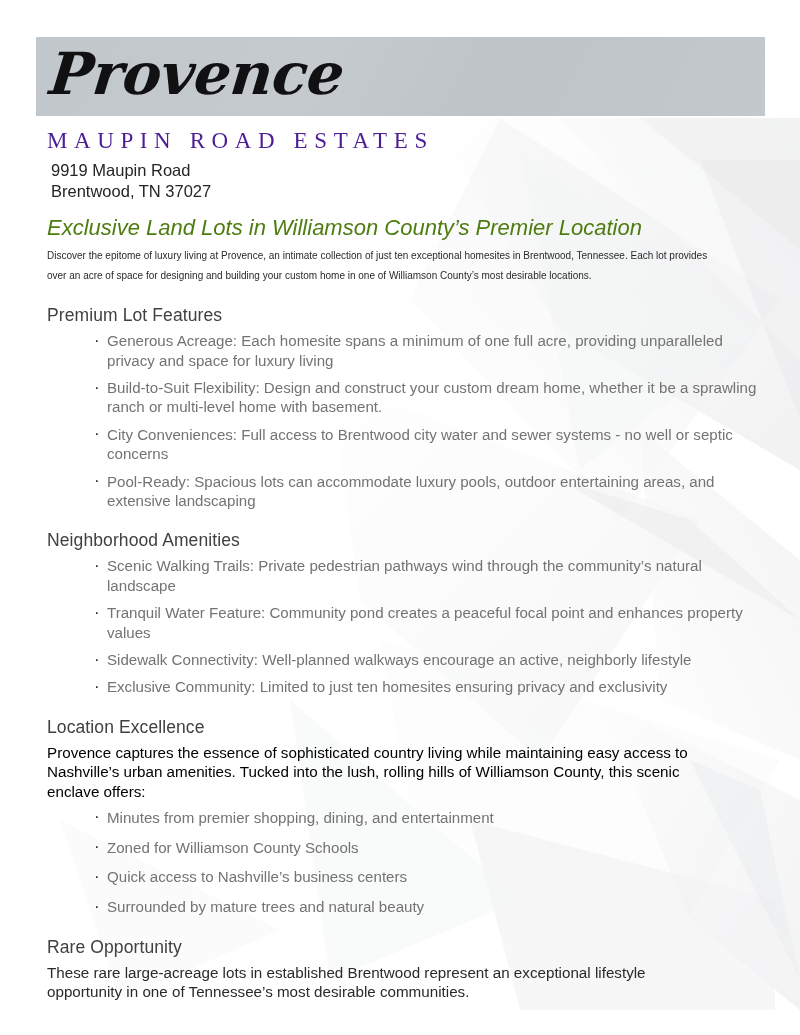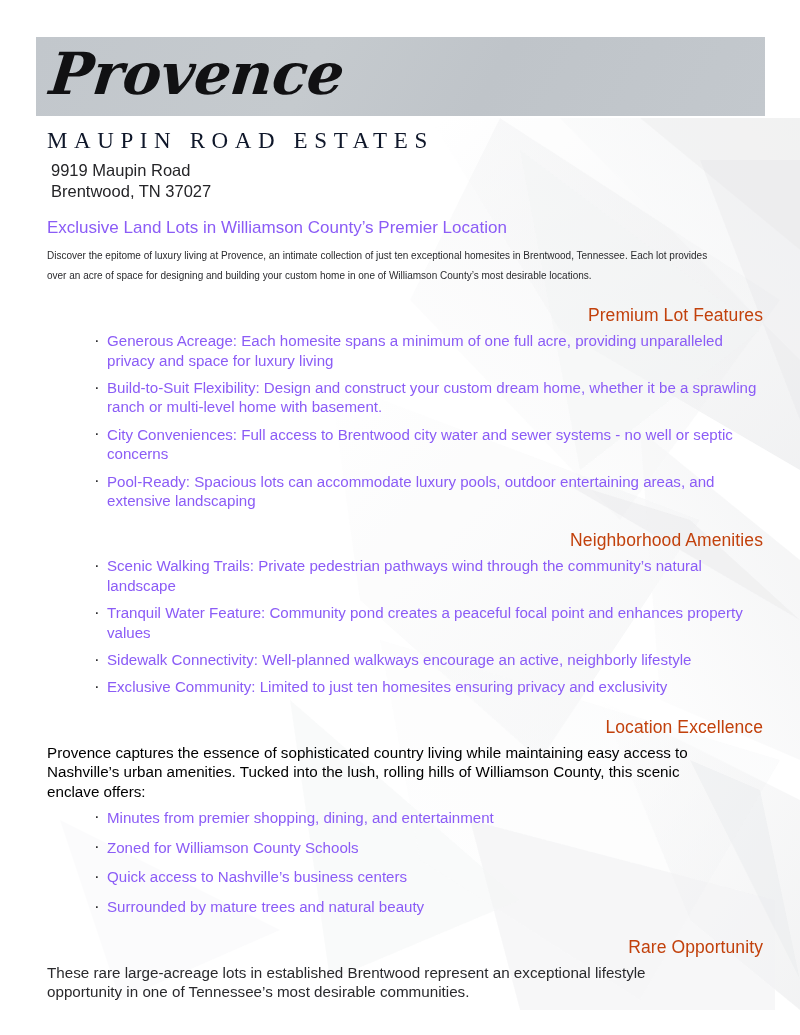--- a/index.html
+++ b/index.html
@@ -66,21 +66,21 @@
   }
 
   .estate-name {
     position: absolute;
     left: 47px;
     top: 128px;
     font-family: "Liberation Serif", serif;
     font-size: 23px;
     font-weight: 400;
     letter-spacing: 6.6px;
-    color: #0f172a;
+    color: #4c1d95;
     white-space: nowrap;
     z-index: 3;
   }
 
   
   #content {
     position: absolute;
     left: 47px;
     top: 160px;
     width: 716px;
@@ -89,63 +89,63 @@
 
   .addr {
     font-size: 16.5px;
     line-height: 20.5px;
     color: #252528;
     margin: 0 0 0 4px;
   }
   .addr div { white-space: nowrap; }
 
   .tagline {
-    font-size: 17px;
+    font-size: 22px;
     line-height: 22px;
-    color: #8b5cf6;
+    color: #4d7c0f;
     margin: 16px 0 7px 0;
+    font-style: italic;
   }
 
   .intro {
     font-size: 10px;
     line-height: 19.6px;
     color: #2a2a2d;
     margin: 0;
     max-width: 672px;
   }
 
   .section { margin-top: 20px; }
 
   h2.sec-title {
     font-size: 17.5px;
     font-weight: 400;
-    color: #c2410c;
+    color: #404040;
     margin: 0 0 5px 0;
     letter-spacing: 0.1px;
-    text-align: right;
   }
 
   .sec-lead {
     font-size: 15.2px;
     line-height: 19.6px;
     color: #000000;
     margin: 0 0 6px 0;
     max-width: 672px;
   }
 
   ul.bullets {
     list-style: none;
     margin: 2px 0 0 0;
     padding: 0 0 0 47px;
   }
   ul.bullets li {
     position: relative;
     font-size: 15.1px;
     line-height: 19.4px;
-    color: #8b5cf6;
+    color: #737373;
     margin-bottom: 8px;
     padding-left: 13px;
     max-width: 664px;
   }
   ul.bullets li:last-child { margin-bottom: 0; }
   ul.bullets li::before {
     content: "\00B7";
     position: absolute;
     left: 0;
     top: -0.5px;

